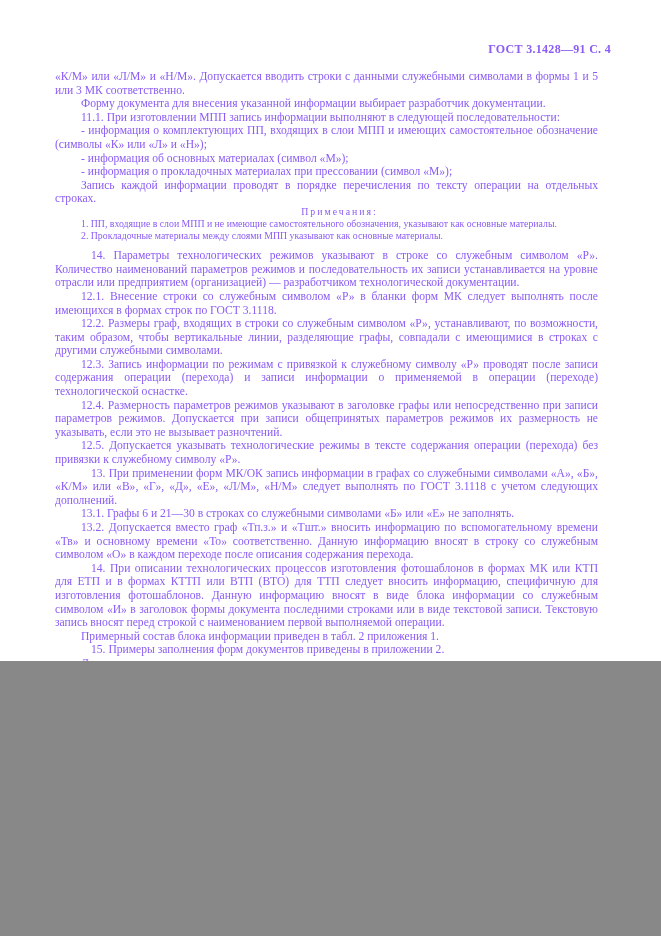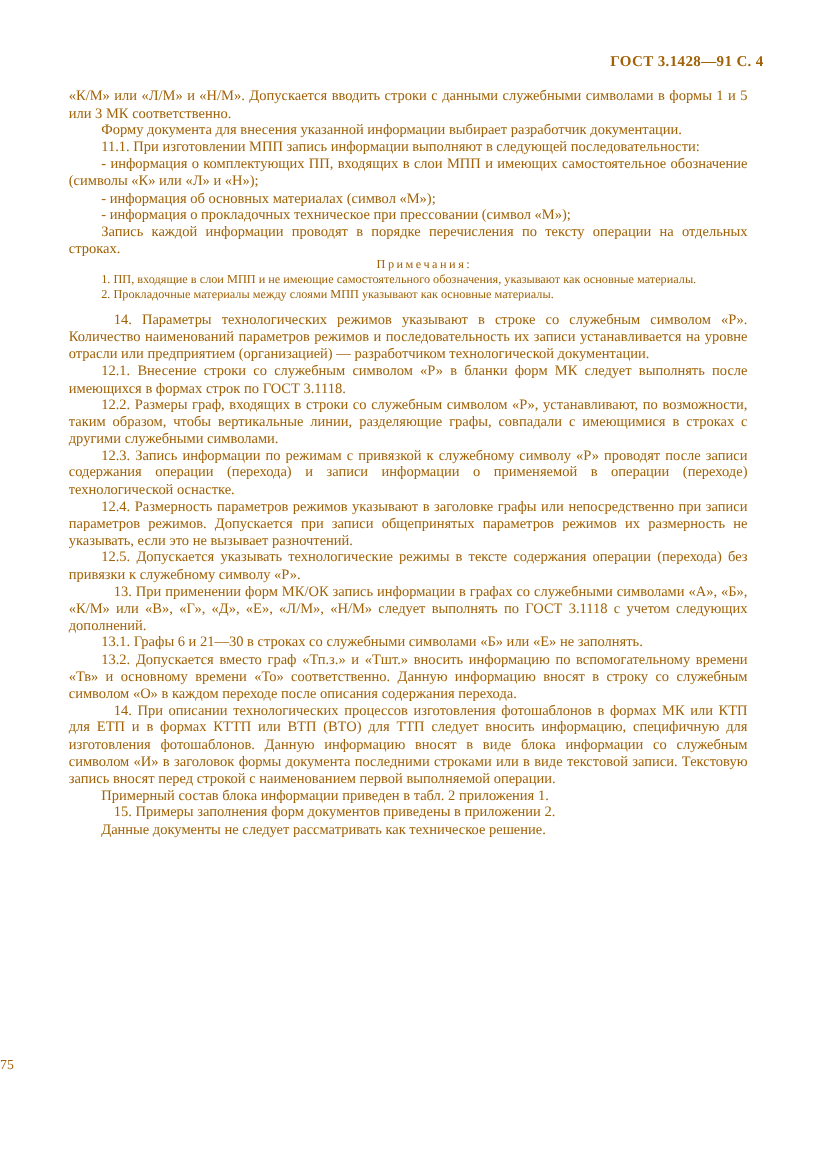--- a/index.html
+++ b/index.html
@@ -1,23 +1,23 @@
 <!DOCTYPE html>
 <html><head>
 <meta charset="utf-8">
 <style>
   * { margin: 0; padding: 0; box-sizing: border-box; }
   html, body { background: #888; }
   .page {
     position: relative;
     width: 661px;
-    height: 936px;
+    height: 661px;
     margin: 0 auto;
     background: #ffffff;
-    color: #a16207;
+    color: #8b5cf6;
     font-family: "Liberation Serif", "DejaVu Serif", serif;
     overflow: hidden;
     padding-left: 28px;
   }
   .header {
     position: absolute;
     top: 42px;
     left: 55px;
     right: 50px;
     text-align: right;
@@ -71,21 +71,21 @@
   <div class="header">
     <span>ГОСТ 3.1428—91 С. 4</span>
   </div>
 
   <div class="body-text">
     <p class="p noindent">«К/М» или «Л/М» и «Н/М». Допускается вводить строки с данными служебными символами в формы 1 и 5 или 3 МК соответственно.</p>
     <p class="p">Форму документа для внесения указанной информации выбирает разработчик документации.</p>
     <p class="p">11.1. При изготовлении МПП запись информации выполняют в следующей последовательности:</p>
     <p class="p">- информация о комплектующих ПП, входящих в слои МПП и имеющих самостоятельное обозначение (символы «К» или «Л» и «Н»);</p>
     <p class="p">- информация об основных материалах (символ «М»);</p>
-    <p class="p">- информация о прокладочных техническое при прессовании (символ «М»);</p>
+    <p class="p">- информация о прокладочных материалах при прессовании (символ «М»);</p>
     <p class="p">Запись каждой информации проводят в порядке перечисления по тексту операции на отдельных строках.</p>
     <p class="note-head">Примечания:</p>
     <p class="note">1. ПП, входящие в слои МПП и не имеющие самостоятельного обозначения, указывают как основные материалы.</p>
     <p class="note">2. Прокладочные материалы между слоями МПП указывают как основные материалы.</p>
     <p class="p sec gap-md">14. Параметры технологических режимов указывают в строке со служебным символом «Р». Количество наименований параметров режимов и последовательность их записи устанавливается на уровне отрасли или предприятием (организацией) — разработчиком технологической документации.</p>
     <p class="p">12.1. Внесение строки со служебным символом «Р» в бланки форм МК следует выполнять после имеющихся в формах строк по ГОСТ 3.1118.</p>
     <p class="p">12.2. Размеры граф, входящих в строки со служебным символом «Р», устанавливают, по возможности, таким образом, чтобы вертикальные линии, разделяющие графы, совпадали с имеющимися в строках с другими служебными символами.</p>
     <p class="p">12.3. Запись информации по режимам с привязкой к служебному символу «Р» проводят после записи содержания операции (перехода) и записи информации о применяемой в операции (переходе) технологической оснастке.</p>
     <p class="p">12.4. Размерность параметров режимов указывают в заголовке графы или непосредственно при записи параметров режимов. Допускается при записи общепринятых параметров режимов их размерность не указывать, если это не вызывает разночтений.</p>
     <p class="p">12.5. Допускается указывать технологические режимы в тексте содержания операции (перехода) без привязки к служебному символу «Р».</p>

